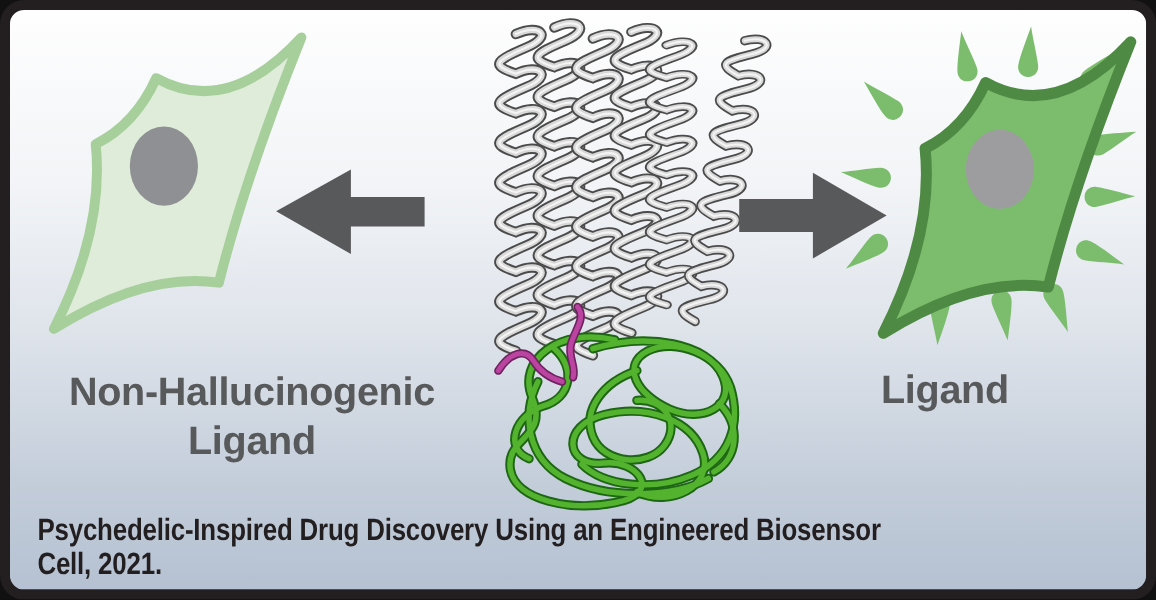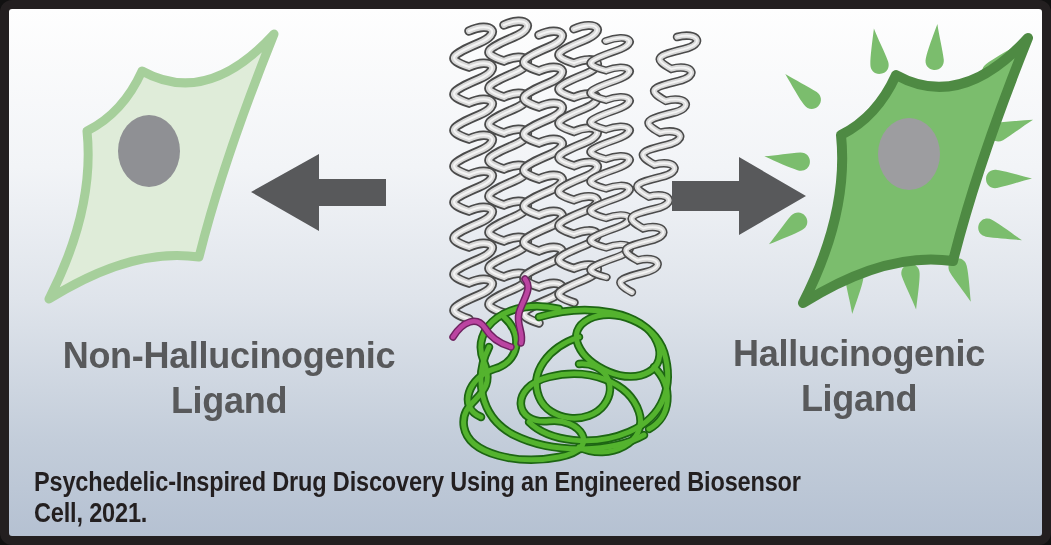--- a/index.html
+++ b/index.html
@@ -1,18 +1,18 @@
 <!DOCTYPE html>
 <html><head>
 <meta charset="utf-8">
 <style>
   html,body{margin:0;padding:0;background:#111;font-family:"Liberation Sans","DejaVu Sans",sans-serif;}
   .frame{
     position:relative;width:1051px;height:545px;box-sizing:border-box;
-    border:9px solid #231f20;border-radius:12px;overflow:hidden;
+    border:9px solid #231f20;border-radius:22px;overflow:hidden;
     background:linear-gradient(180deg,#fefefe 0%,#f2f4f7 30%,#dfe4eb 55%,#c3cdda 82%,#b5c1d2 100%);
   }
   .abs{position:absolute;}
   svg{overflow:visible;display:block;}
 
   
   .cell-inactive-body{fill:#dfecd9;stroke:#a6cf9b;stroke-width:9;stroke-linejoin:round;}
   .cell-active-body{fill:#7bbd6d;stroke:#4e8a43;stroke-width:10;stroke-linejoin:round;}
   .nucleus-inactive{fill:#8f9094;}
   .nucleus-active{fill:#9d9da0;}
@@ -151,21 +151,20 @@
       <ellipse class="nucleus-active" cx="128" cy="131" rx="31" ry="36"></ellipse>
     </g>
   </svg>
 
   <div class="abs side-label" style="left:15px;top:324px;width:410px;">
     <div>Non-Hallucinogenic</div>
     <div>Ligand</div>
   </div>
 
   <div class="abs side-label" style="left:690px;top:322px;width:320px;">
-    <div>Hallucinogenic</div>
     <div>Ligand</div>
   </div>
 
   <div class="abs caption" style="left:25px;top:457px;">
     <div>Psychedelic-Inspired Drug Discovery Using an Engineered Biosensor</div>
     <div>Cell, 2021.</div>
   </div>
 
 </div>
 

